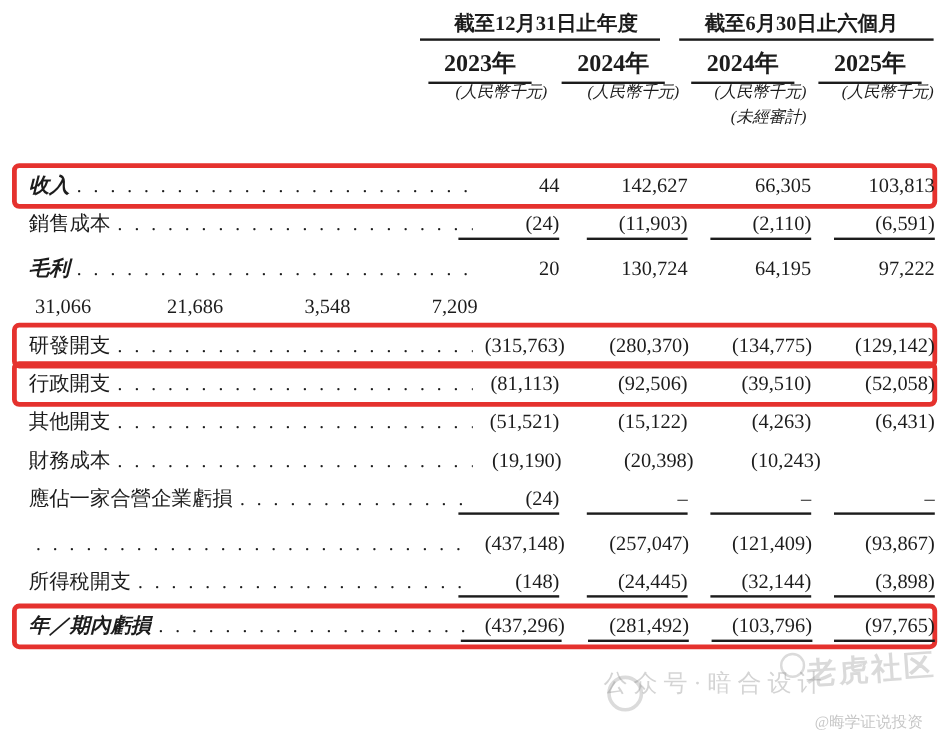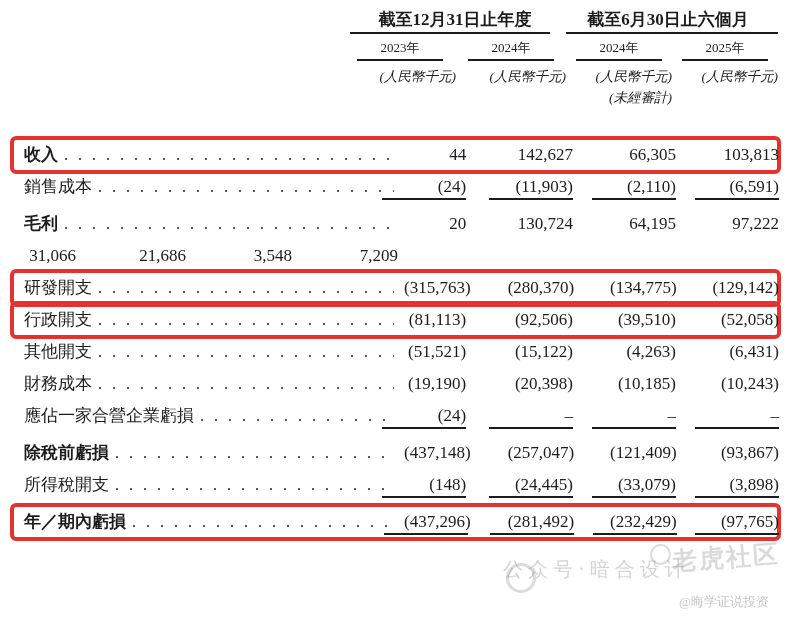--- a/index.html
+++ b/index.html
@@ -11,31 +11,31 @@
   
   .hdr{position:absolute;left:0;top:0;width:789px;}
   .grp-title{position:absolute;top:8px;text-align:center;font-weight:700;font-size:17px;white-space:nowrap;}
   .grp1{left:344px;width:222px;}
   .grp2{left:558px;width:220px;}
   .grp-rule{position:absolute;top:32px;border-bottom:2px solid #1c1c1c;height:0;}
   .grp-rule.g1{left:350px;width:200px;}
   .grp-rule.g2{left:566px;width:212px;}
   .years{position:absolute;left:344px;top:39px;width:434px;display:grid;grid-template-columns:112px 110px 106px 106px;}
   .year-cell{text-align:center;}
-  .year-label{font-weight:400;font-size:13px;}
+  .year-label{font-weight:700;font-size:20px;}
   .year-rule{width:86px;margin:2px auto 0;border-bottom:2px solid #1c1c1c;}
   .notes{position:absolute;left:344px;top:66px;width:434px;display:grid;grid-template-columns:112px 110px 106px 106px;}
   .note-cell{text-align:right;font-style:italic;font-size:13.5px;white-space:nowrap;line-height:21px;}
   
   .tbl{position:absolute;left:12px;top:140px;width:767px;}
   .row{display:flex;height:30px;line-height:30px;margin-bottom:2px;position:relative;font-size:17px;}
   .row.ruled{margin-bottom:7px;}
   .label-cell{flex:0 0 380px;display:flex;padding-left:12px;overflow:hidden;}
   .label{white-space:nowrap;font-size:17px;}
-  .row.bold .label{font-weight:700;}
+  .row.bold .label{font-weight:700;font-style:italic;}
   .leader{flex:1;overflow:hidden;white-space:nowrap;margin:0 10px 0 6px;color:#1c1c1c;}
   .leader::after{content:". . . . . . . . . . . . . . . . . . . . . . . . . . . . . . . . . . . . . . . .";letter-spacing:3px;font-size:16px;}
   .val{position:relative;text-align:right;white-space:nowrap;}
   .val.c1{width:64px;}
   .val.c2{width:110px;}
   .val.c3{width:106px;}
   .val.c4{width:106px;}
   .row.ruled .val::after{
     content:"";position:absolute;right:0;bottom:2px;width:84px;border-bottom:2px solid #1c1c1c;
   }
@@ -157,61 +157,59 @@
     <div class="val c3">(4,263)</div>
     <div class="val c4">(6,431)</div>
   </div>
     <div class="row">
     <div class="label-cell">
       <span class="label">財務成本</span>
       <span class="leader"></span>
     </div>
     <div class="val c1">(19,190)</div>
     <div class="val c2">(20,398)</div>
-    <div class="val c3">(10,185)</div>
     <div class="val c4">(10,243)</div>
   </div>
     <div class="row ruled">
     <div class="label-cell">
       <span class="label">應佔一家合營企業虧損</span>
       <span class="leader"></span>
     </div>
     <div class="val c1">(24)</div>
     <div class="val c2">–</div>
     <div class="val c3">–</div>
     <div class="val c4">–</div>
   </div>
     <div class="row bold">
     <div class="label-cell">
-      <span class="label">除稅前虧損</span>
       <span class="leader"></span>
     </div>
     <div class="val c1">(437,148)</div>
     <div class="val c2">(257,047)</div>
     <div class="val c3">(121,409)</div>
     <div class="val c4">(93,867)</div>
   </div>
     <div class="row ruled">
     <div class="label-cell">
       <span class="label">所得稅開支</span>
       <span class="leader"></span>
     </div>
     <div class="val c1">(148)</div>
     <div class="val c2">(24,445)</div>
-    <div class="val c3">(33,079)</div>
+    <div class="val c3">(32,144)</div>
     <div class="val c4">(3,898)</div>
   </div>
     <div class="row bold boxed ruled">
     <div class="label-cell">
       <span class="label">年／期內虧損</span>
       <span class="leader"></span>
     </div>
     <div class="val c1">(437,296)</div>
     <div class="val c2">(281,492)</div>
-    <div class="val c3">(232,429)</div>
+    <div class="val c3">(103,796)</div>
     <div class="val c4">(97,765)</div>
   </div>
   </div>
 
 <div class="wm wm-logo"></div>
 <div class="wm wm-logo2"></div>
 <div class="wm wm-center">公众号·暗合设计</div>
 <div class="wm wm-topright">老虎社区</div>
 <div class="wm wm-bottomright">@晦学证说投资</div>
 

